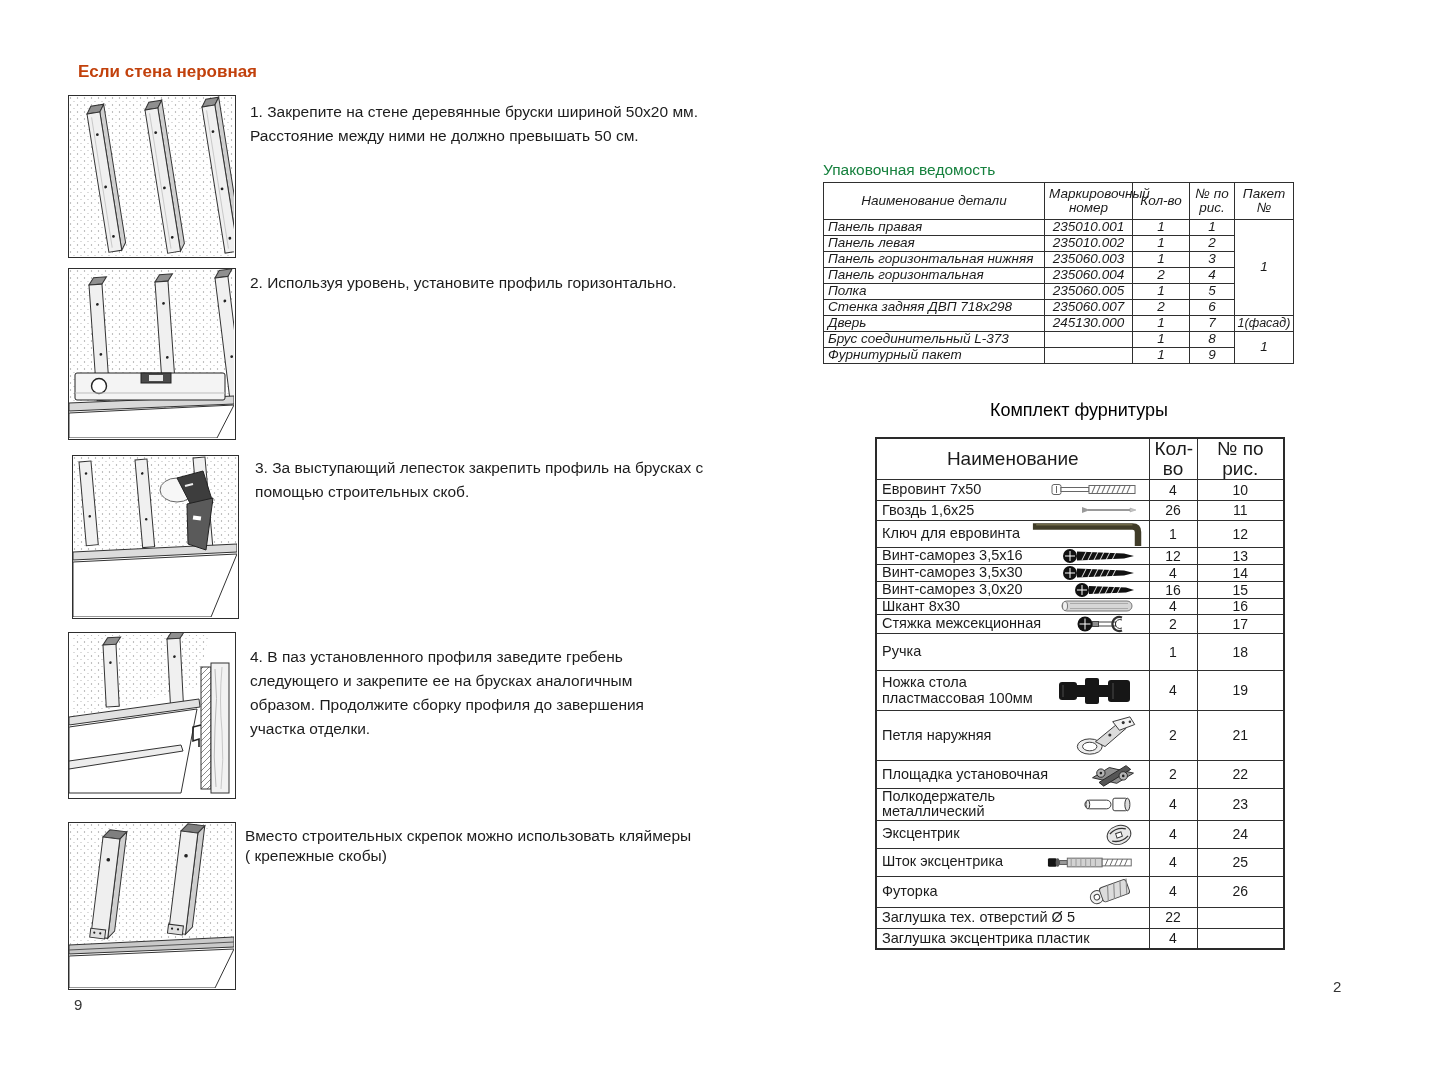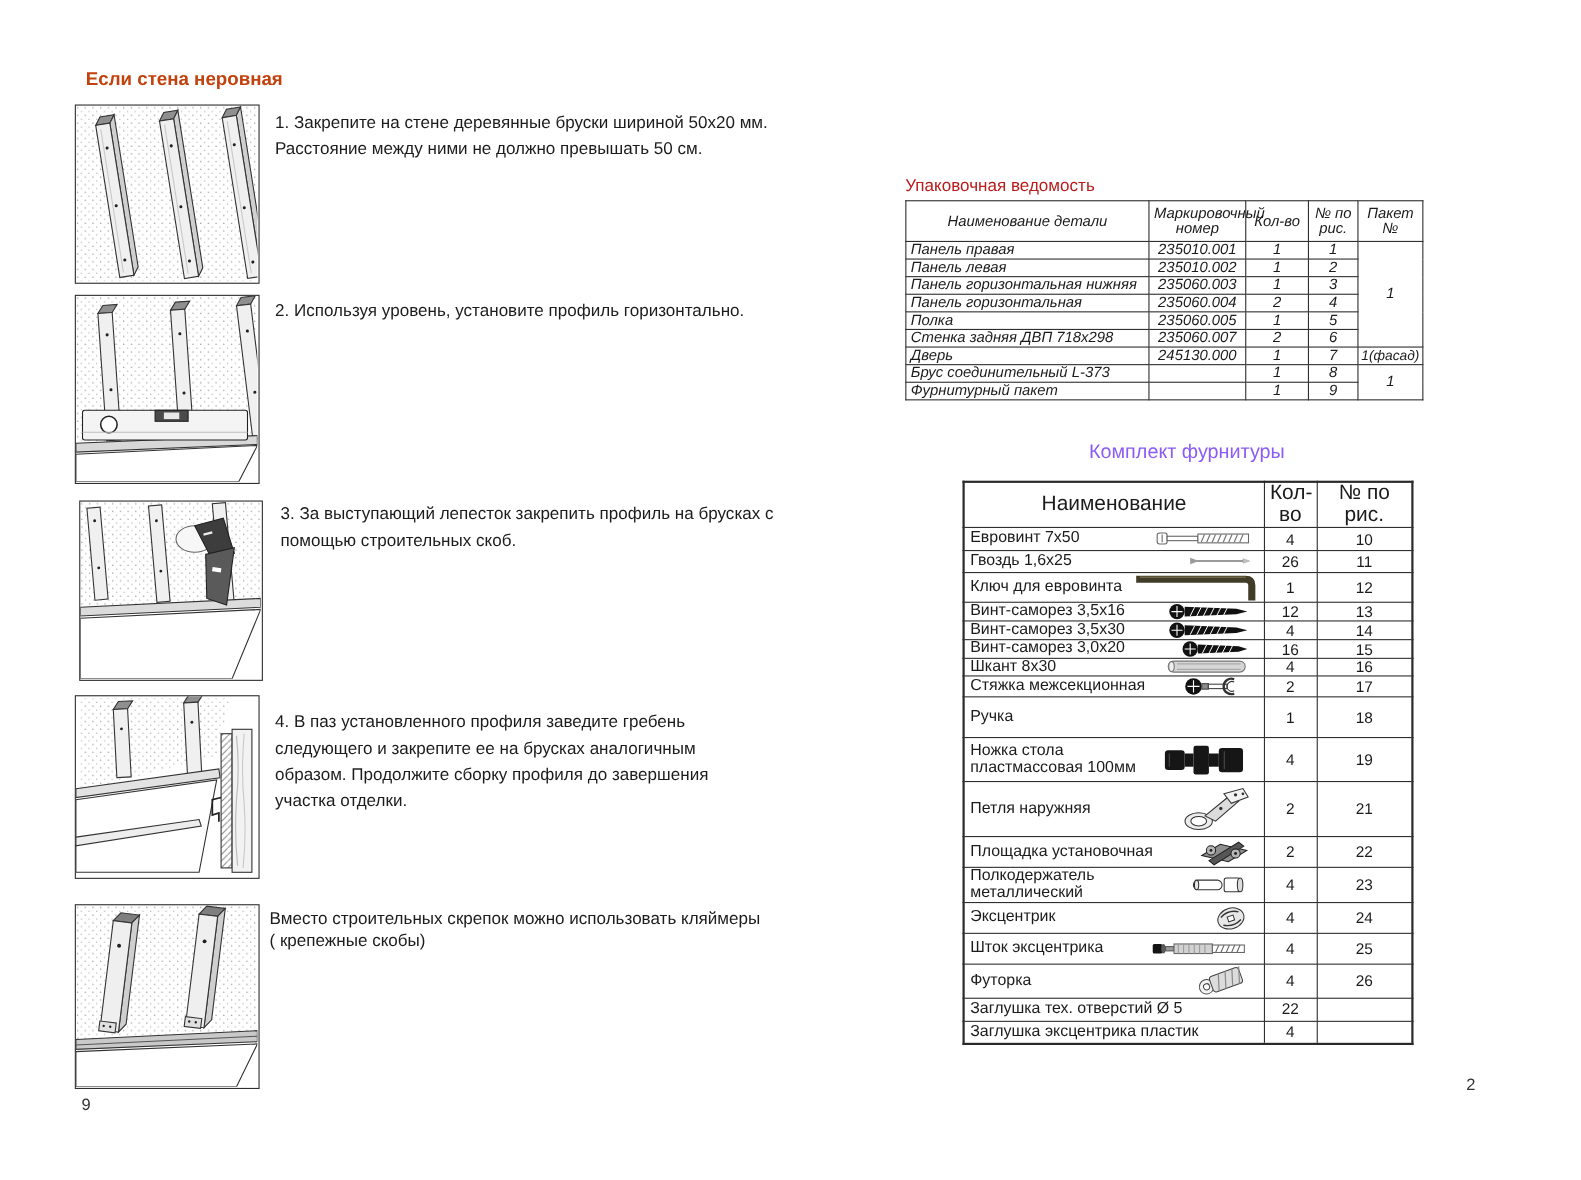--- a/index.html
+++ b/index.html
@@ -7,22 +7,22 @@
     position:relative;width:1437px;height:1073px;background:#ffffff;
     font-family:"Liberation Sans", sans-serif;color:#1b1b1b;overflow:hidden;
   }
   .abs{position:absolute;}
   .doc-heading{font-size:17px;font-weight:bold;color:#c2410c;}
   .figure{position:absolute;border:1.6px solid #2e2e2e;background:#fff;box-sizing:border-box;}
   .figure svg{display:block;}
   .step-text{position:absolute;font-size:15.5px;line-height:1.55;color:#1c1c1c;}
   .pre{white-space:pre-line;}
   .pagenum{font-size:15px;color:#333;}
-  .tbl-title{font-size:15.5px;color:#b91c1c;}
-  .hw-title{font-size:18px;color:#8b5cf6;text-align:center;}
+  .tbl-title{font-size:15.5px;color:#15803d;}
+  .hw-title{font-size:18px;color:#000000;text-align:center;}
   table{border-collapse:collapse;table-layout:fixed;}
   .pk-table td,.pk-table th{border:1px solid #2f2f2f;padding:0 4px;box-sizing:border-box;
     font-size:13.5px;line-height:1.05;vertical-align:middle;font-style:italic;}
   .pk-table th{font-weight:normal;text-align:center;}
   .pk-table .c{text-align:center;padding:0 1px;}
   .pk-table .mark{text-align:center;font-size:13.5px;}
   .pk-hdr-small{font-size:11.5px;line-height:1.15;}
   .hw-table{border:2px solid #2a2a2a;}
   .hw-table td,.hw-table th{border:1px solid #2f2f2f;padding:0 5px;box-sizing:border-box;
     vertical-align:middle;font-size:14.5px;line-height:1.05;}

